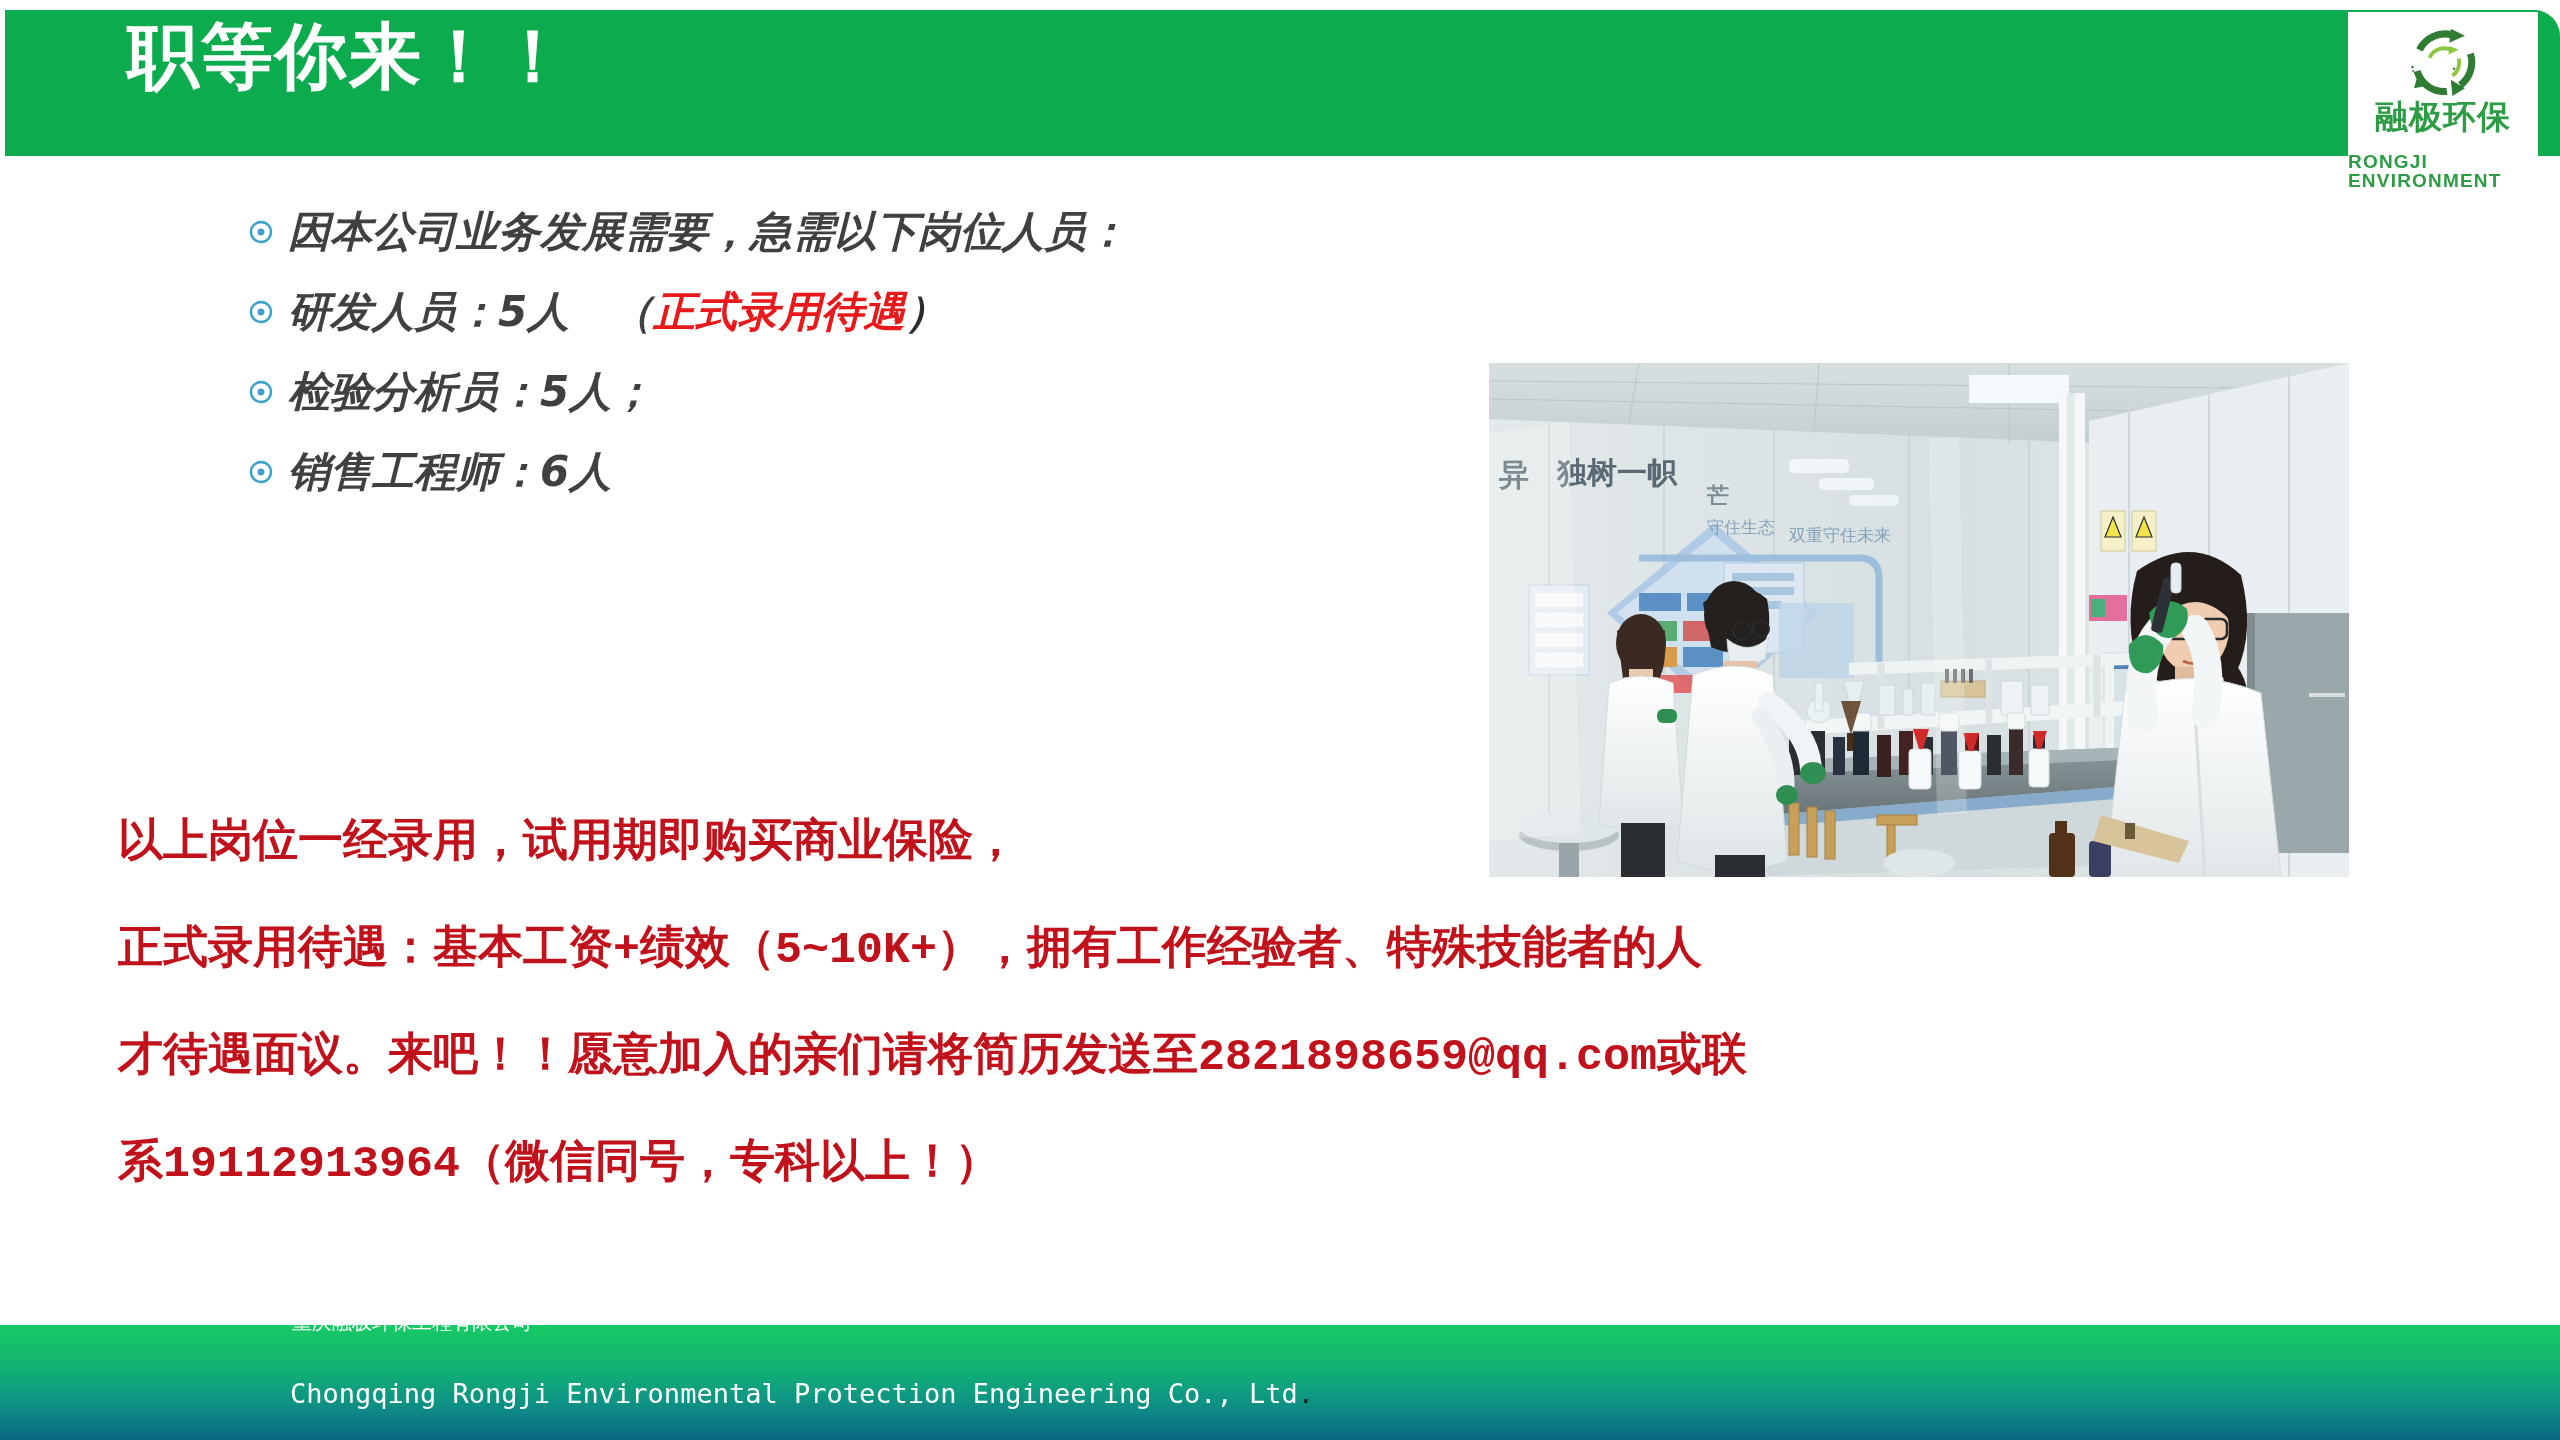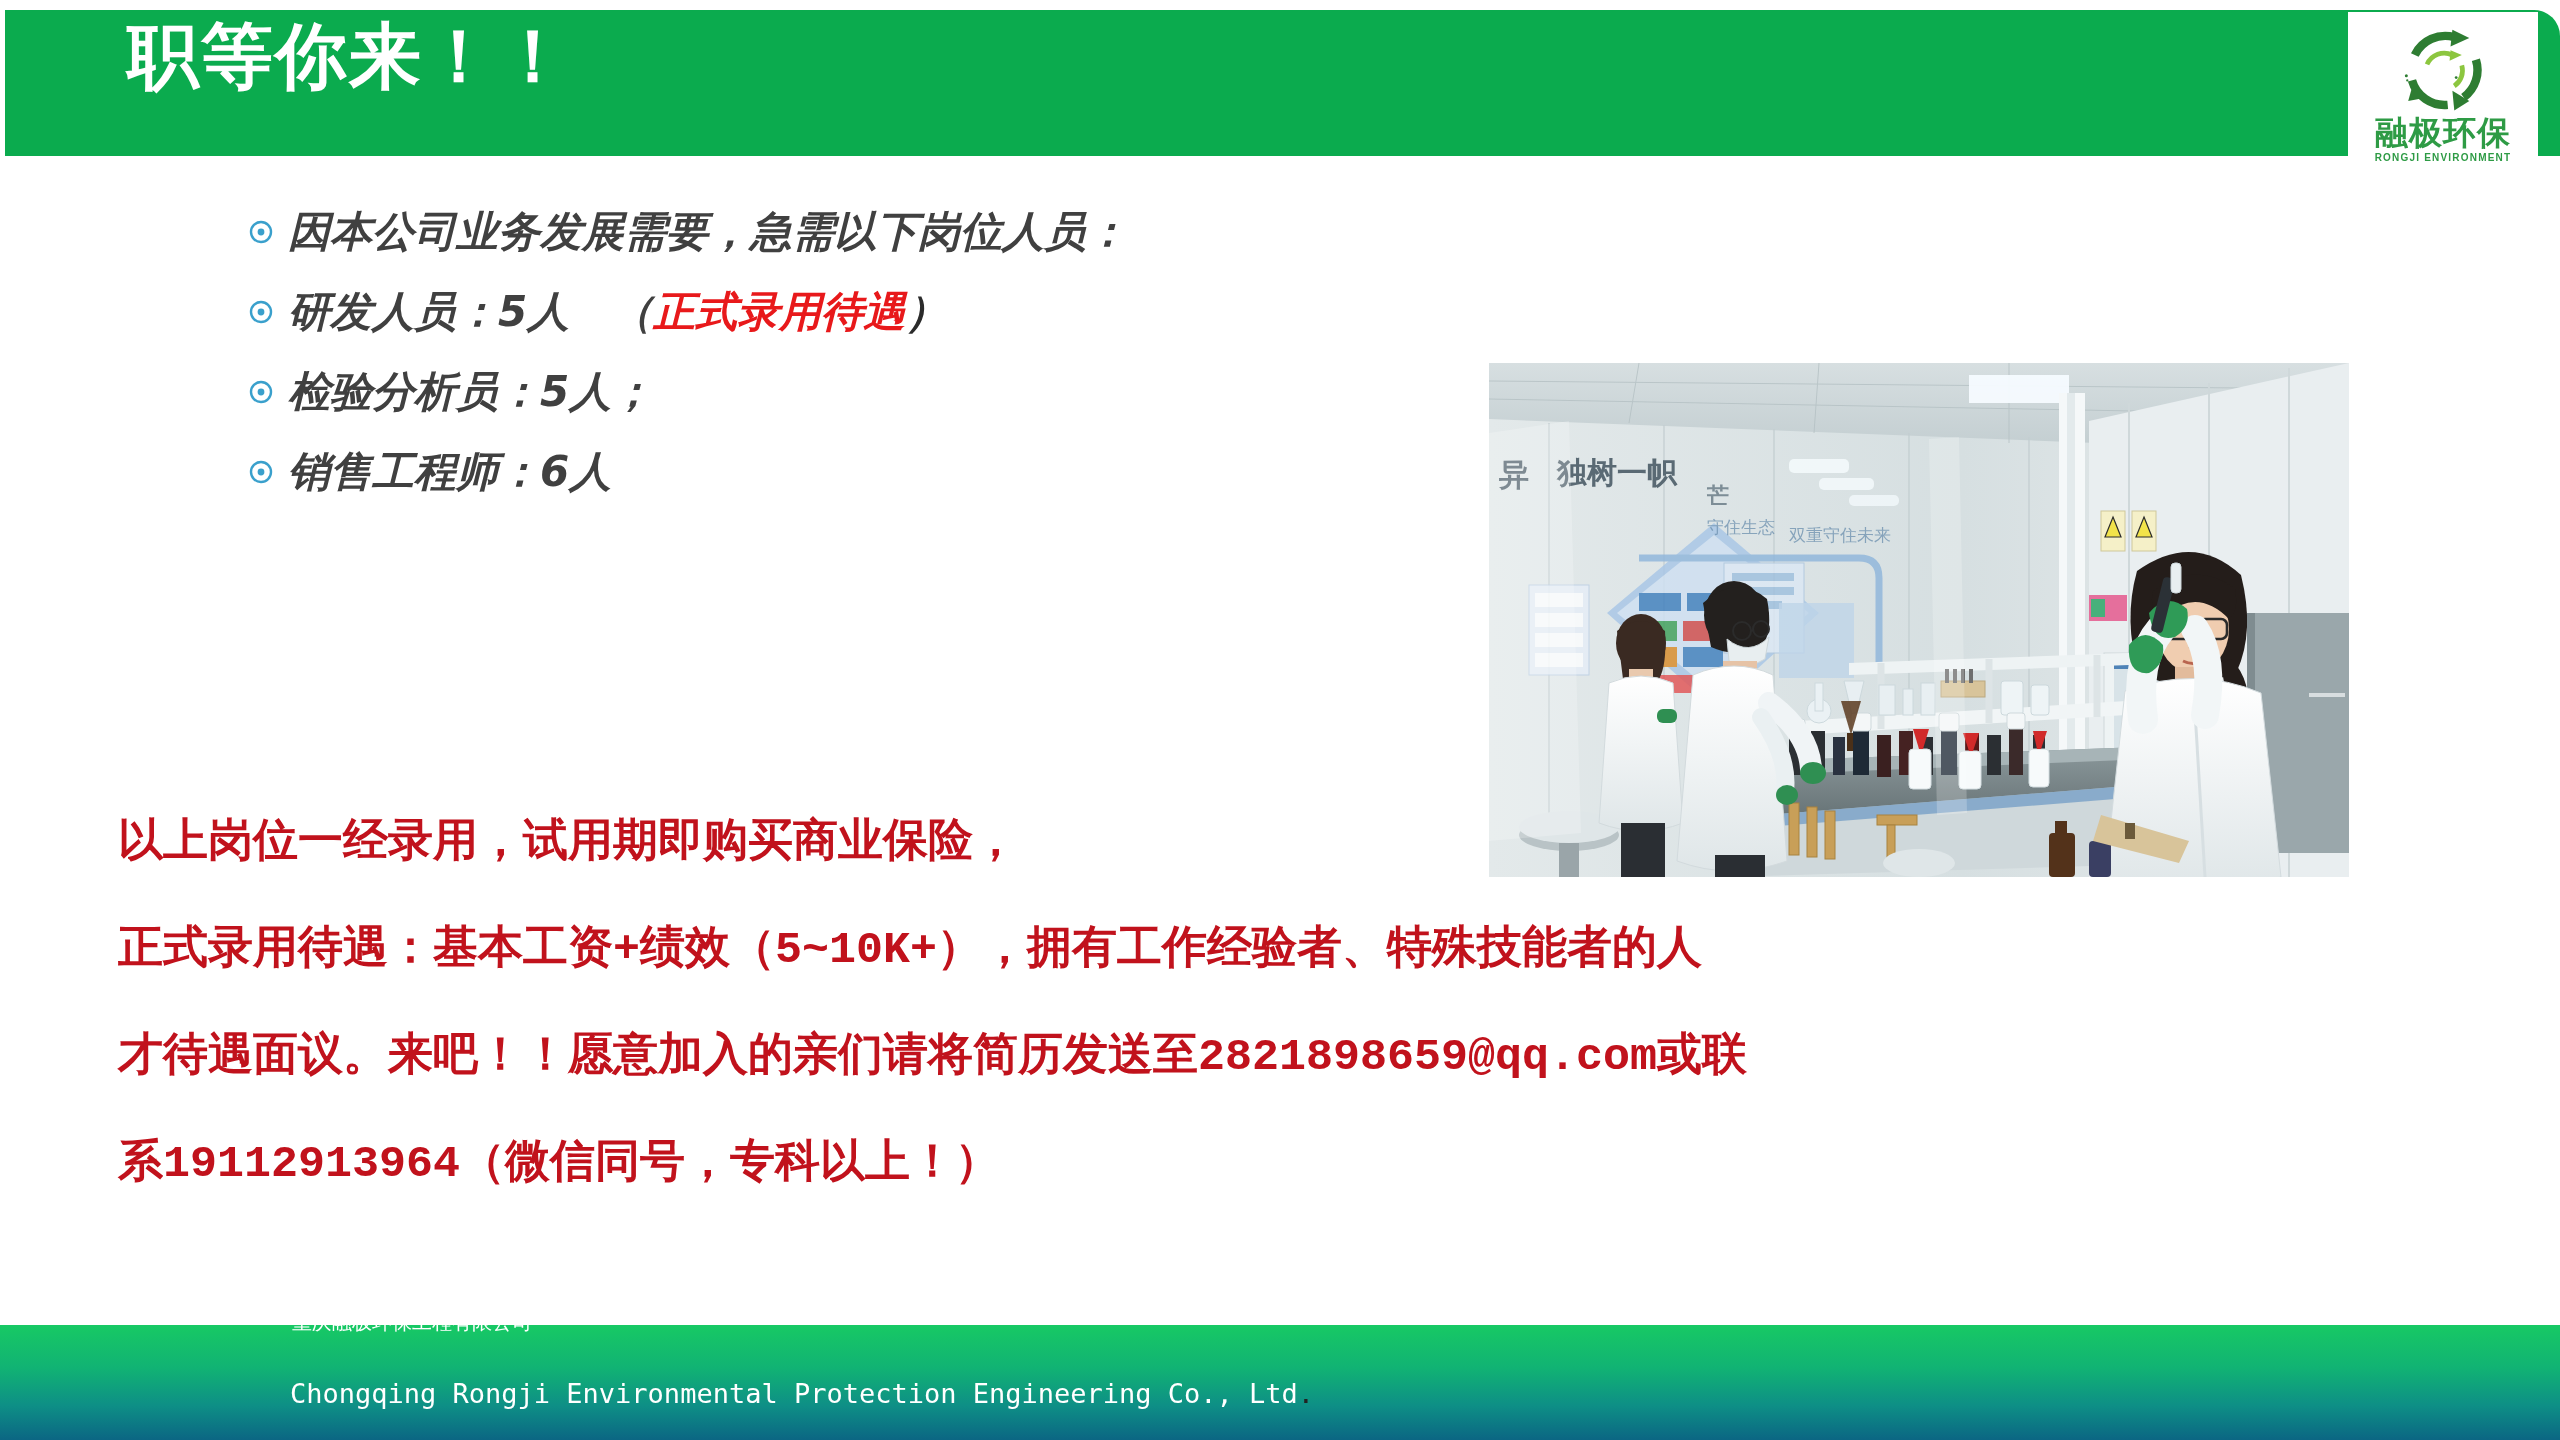--- a/index.html
+++ b/index.html
@@ -69,26 +69,26 @@
   #logo-cn {
     font-size: 33px;
     font-weight: bold;
     color: #2e9b45;
     letter-spacing: 1px;
     line-height: 1.05;
     margin-top: -2px;
     font-family: "DejaVu Sans", "Liberation Sans", sans-serif;
   }
   #logo-en {
-    font-size: 10px;
+    font-size: 19px;
     font-weight: bold;
     color: #2e9b45;
     letter-spacing: 1.2px;
     line-height: 1;
-    margin-top: 2px;
+    margin-top: 17px;
   }
 
   
   #bullet-list {
     position: absolute;
     left: 248px;
     top: 196px;
     width: 1300px;
   }
   .bullet-row {

